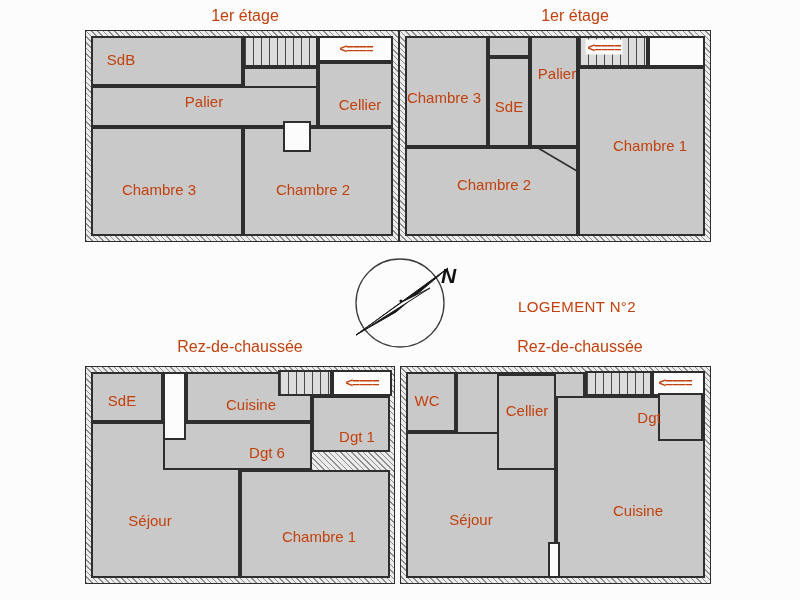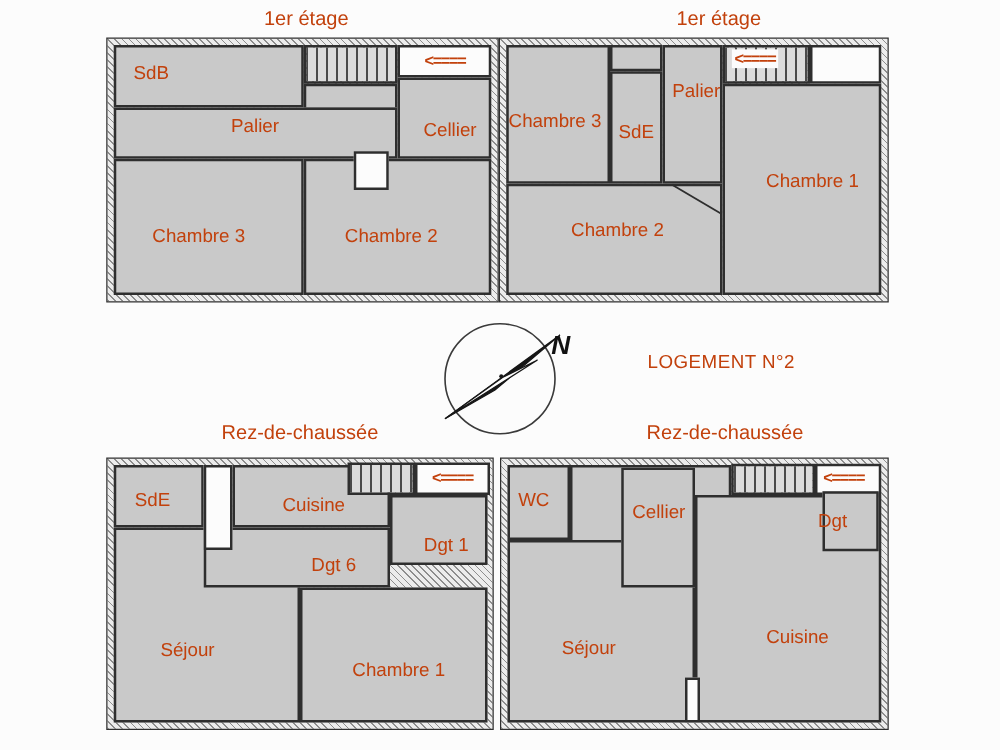--- a/index.html
+++ b/index.html
@@ -76,21 +76,21 @@
   <div class="room" style="left:556px;top:396px;width:149px;height:182px;"></div>
   <div class="room" style="left:406px;top:432px;width:150px;height:146px;"></div>
   <div class="room" style="left:497px;top:374px;width:59px;height:96px;"></div>
   <div class="stairs" style="left:585px;top:371px;width:67px;height:25px;"></div>
   <div class="room white" style="left:652px;top:371px;width:53px;height:25px;"></div>
   <div class="room" style="left:658px;top:393px;width:45px;height:48px;"></div>
   <div class="room white" style="left:548px;top:542px;width:12px;height:36px;"></div>
 
   <div class="lbl title" style="left:245px;top:16px;">1er étage</div>
   <div class="lbl title" style="left:575px;top:16px;">1er étage</div>
-  <div class="lbl big" style="left:577px;top:290px;">LOGEMENT N°2</div>
+  <div class="lbl big" style="left:577px;top:306px;">LOGEMENT N°2</div>
   <div class="lbl title" style="left:240px;top:347px;">Rez-de-chaussée</div>
   <div class="lbl title" style="left:580px;top:347px;">Rez-de-chaussée</div>
 
   <div class="lbl" style="left:121px;top:59px;">SdB</div>
   <div class="lbl" style="left:204px;top:101px;">Palier</div>
   <div class="lbl" style="left:360px;top:104px;">Cellier</div>
   <div class="lbl" style="left:159px;top:189px;">Chambre 3</div>
   <div class="lbl" style="left:313px;top:189px;">Chambre 2</div>
   <div class="lbl arrow" style="left:356px;top:48px;">&lt;====</div>
 
@@ -104,21 +104,21 @@
   <div class="lbl" style="left:122px;top:400px;">SdE</div>
   <div class="lbl" style="left:251px;top:404px;">Cuisine</div>
   <div class="lbl" style="left:357px;top:436px;">Dgt 1</div>
   <div class="lbl" style="left:267px;top:452px;">Dgt 6</div>
   <div class="lbl" style="left:150px;top:520px;">Séjour</div>
   <div class="lbl" style="left:319px;top:536px;">Chambre 1</div>
   <div class="lbl arrow" style="left:362px;top:382px;">&lt;====</div>
 
   <div class="lbl" style="left:427px;top:400px;">WC</div>
   <div class="lbl" style="left:527px;top:410px;">Cellier</div>
-  <div class="lbl" style="left:666px;top:417px;">Dgt</div>
+  <div class="lbl" style="left:649px;top:417px;">Dgt</div>
   <div class="lbl" style="left:471px;top:519px;">Séjour</div>
   <div class="lbl" style="left:638px;top:510px;">Cuisine</div>
   <div class="lbl arrow" style="left:675px;top:382px;">&lt;====</div>
 
   <svg id="overlay" width="800" height="600" viewBox="0 0 800 600">
     <line x1="538" y1="148" x2="577" y2="171" stroke="#2e2e2e" stroke-width="1.5"></line>
     <g>
       <circle cx="400" cy="303" r="44" fill="none" stroke="#3a3a3a" stroke-width="1.3"></circle>
       <polygon points="356,335 448,268 396,312" fill="#161616" stroke="#161616" stroke-width="1"></polygon>
       <polygon points="356,335 430,288 402,302" fill="#fcfcfc" stroke="#161616" stroke-width="1"></polygon>

